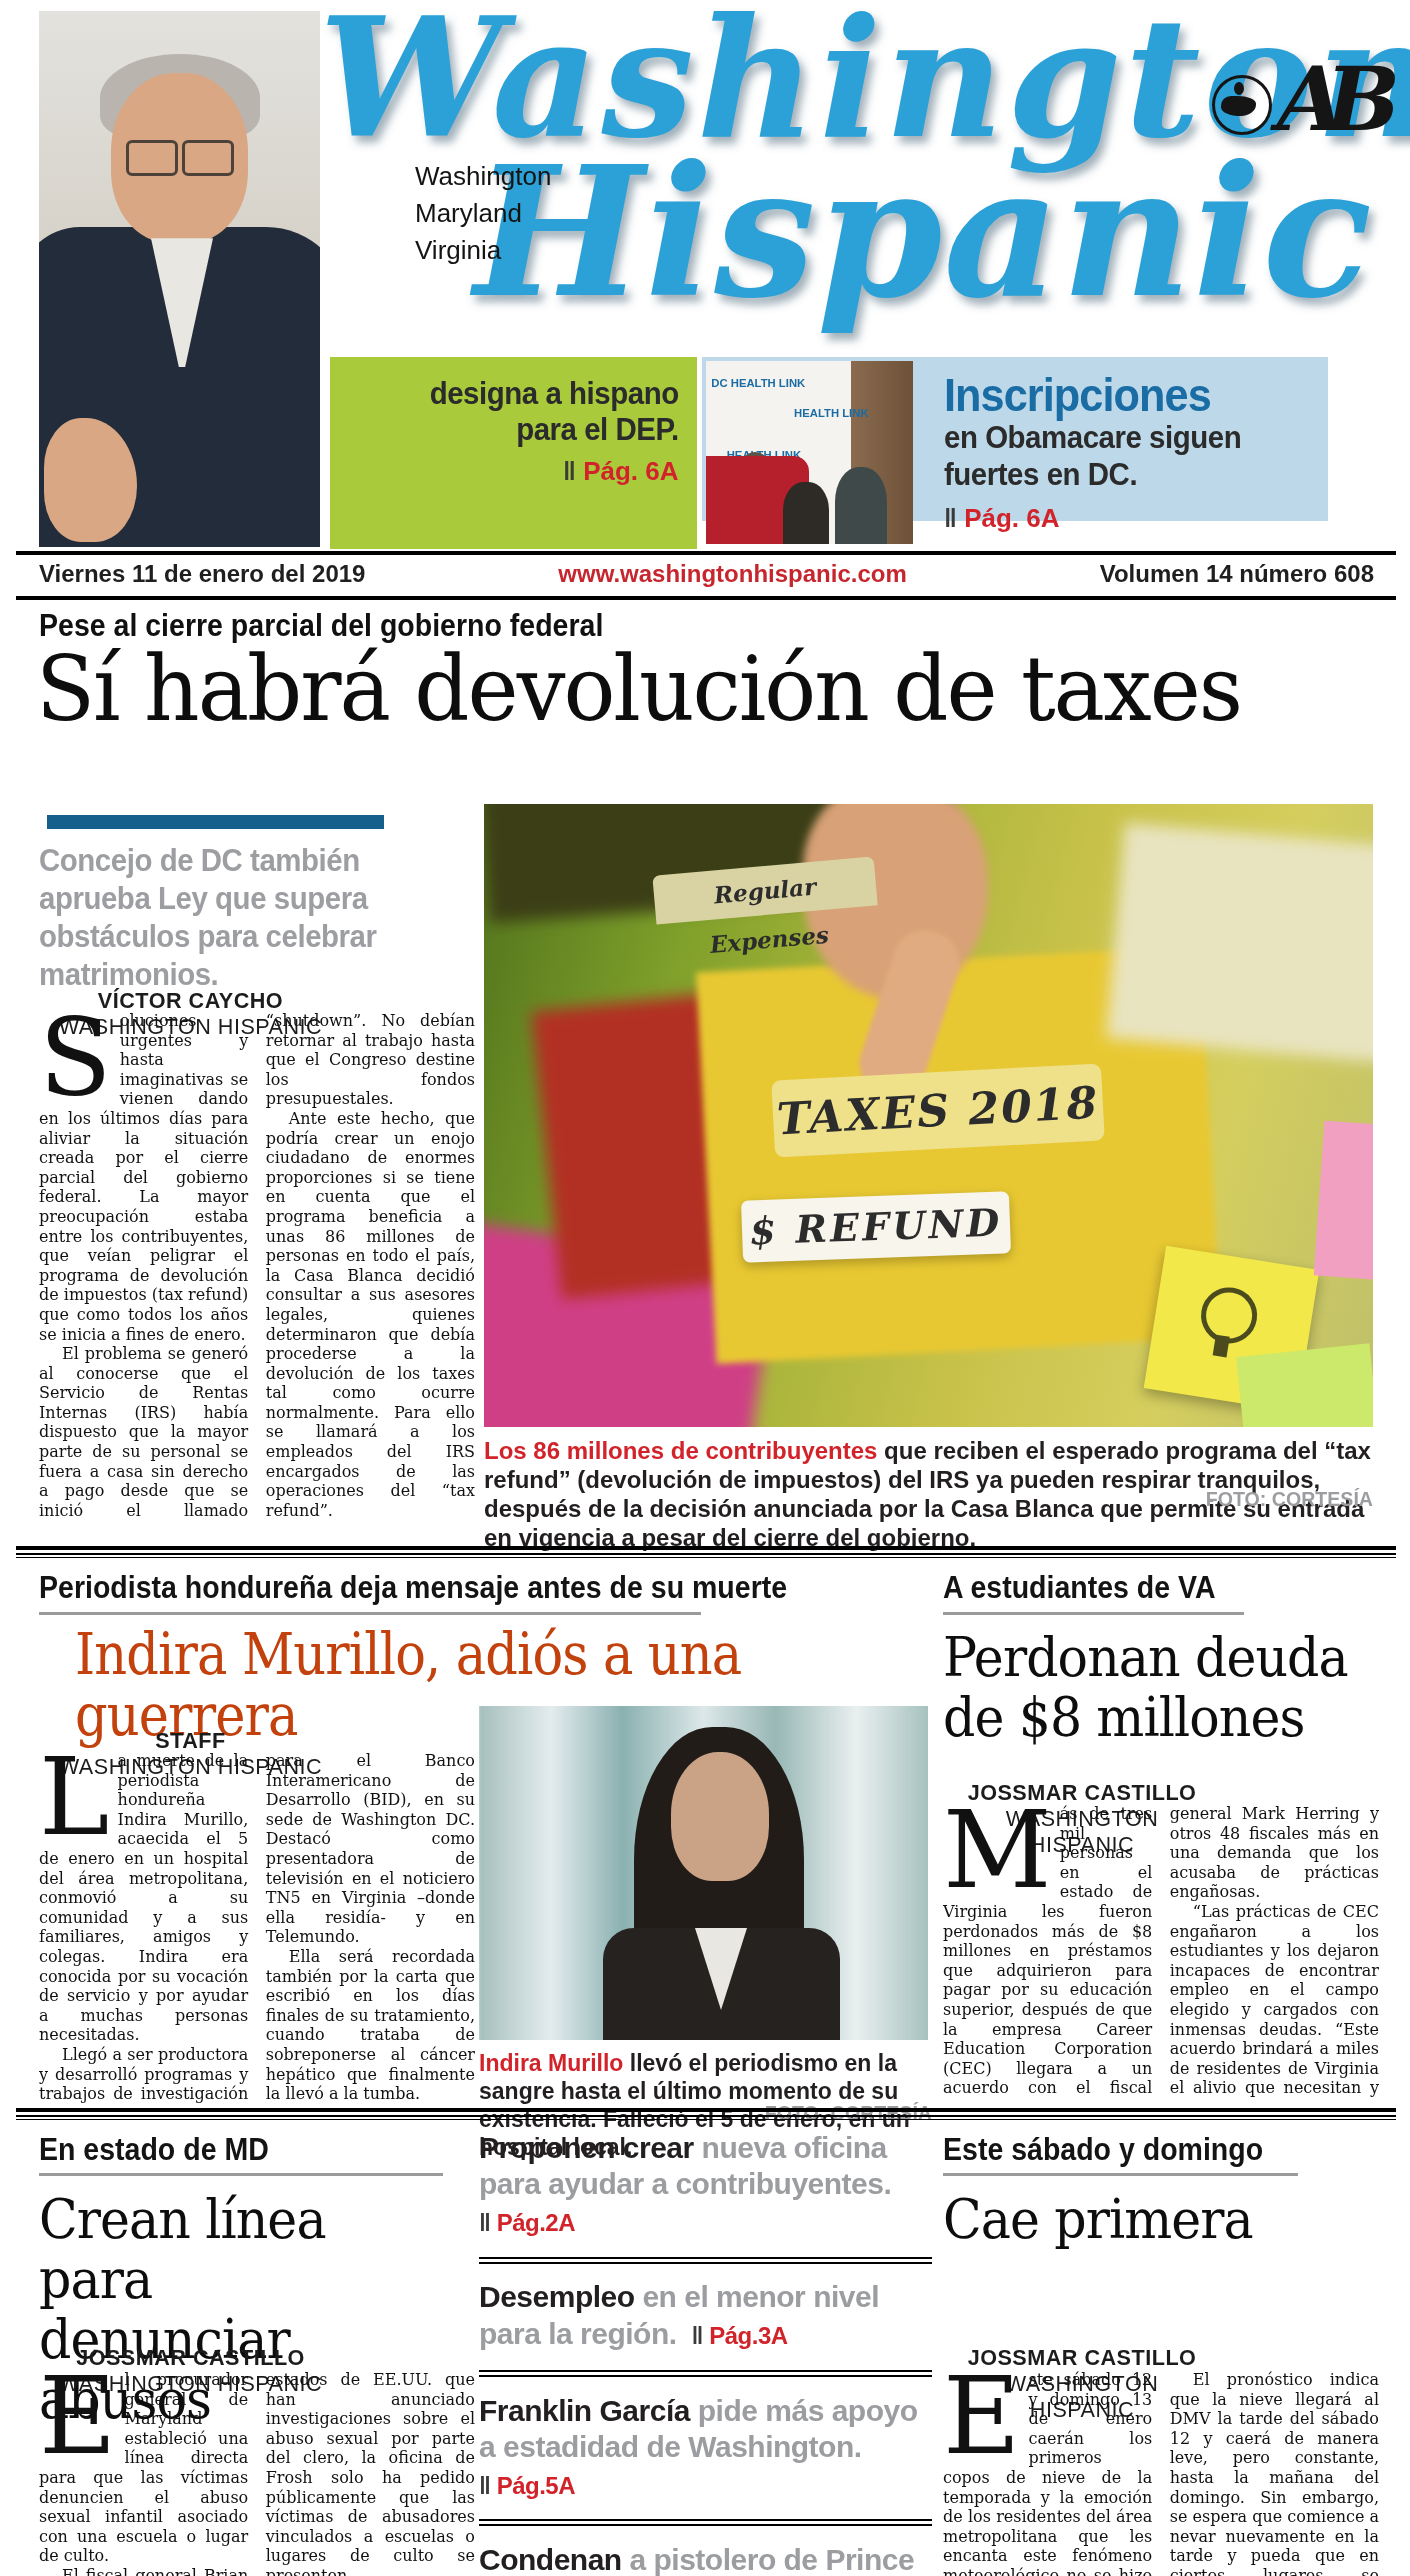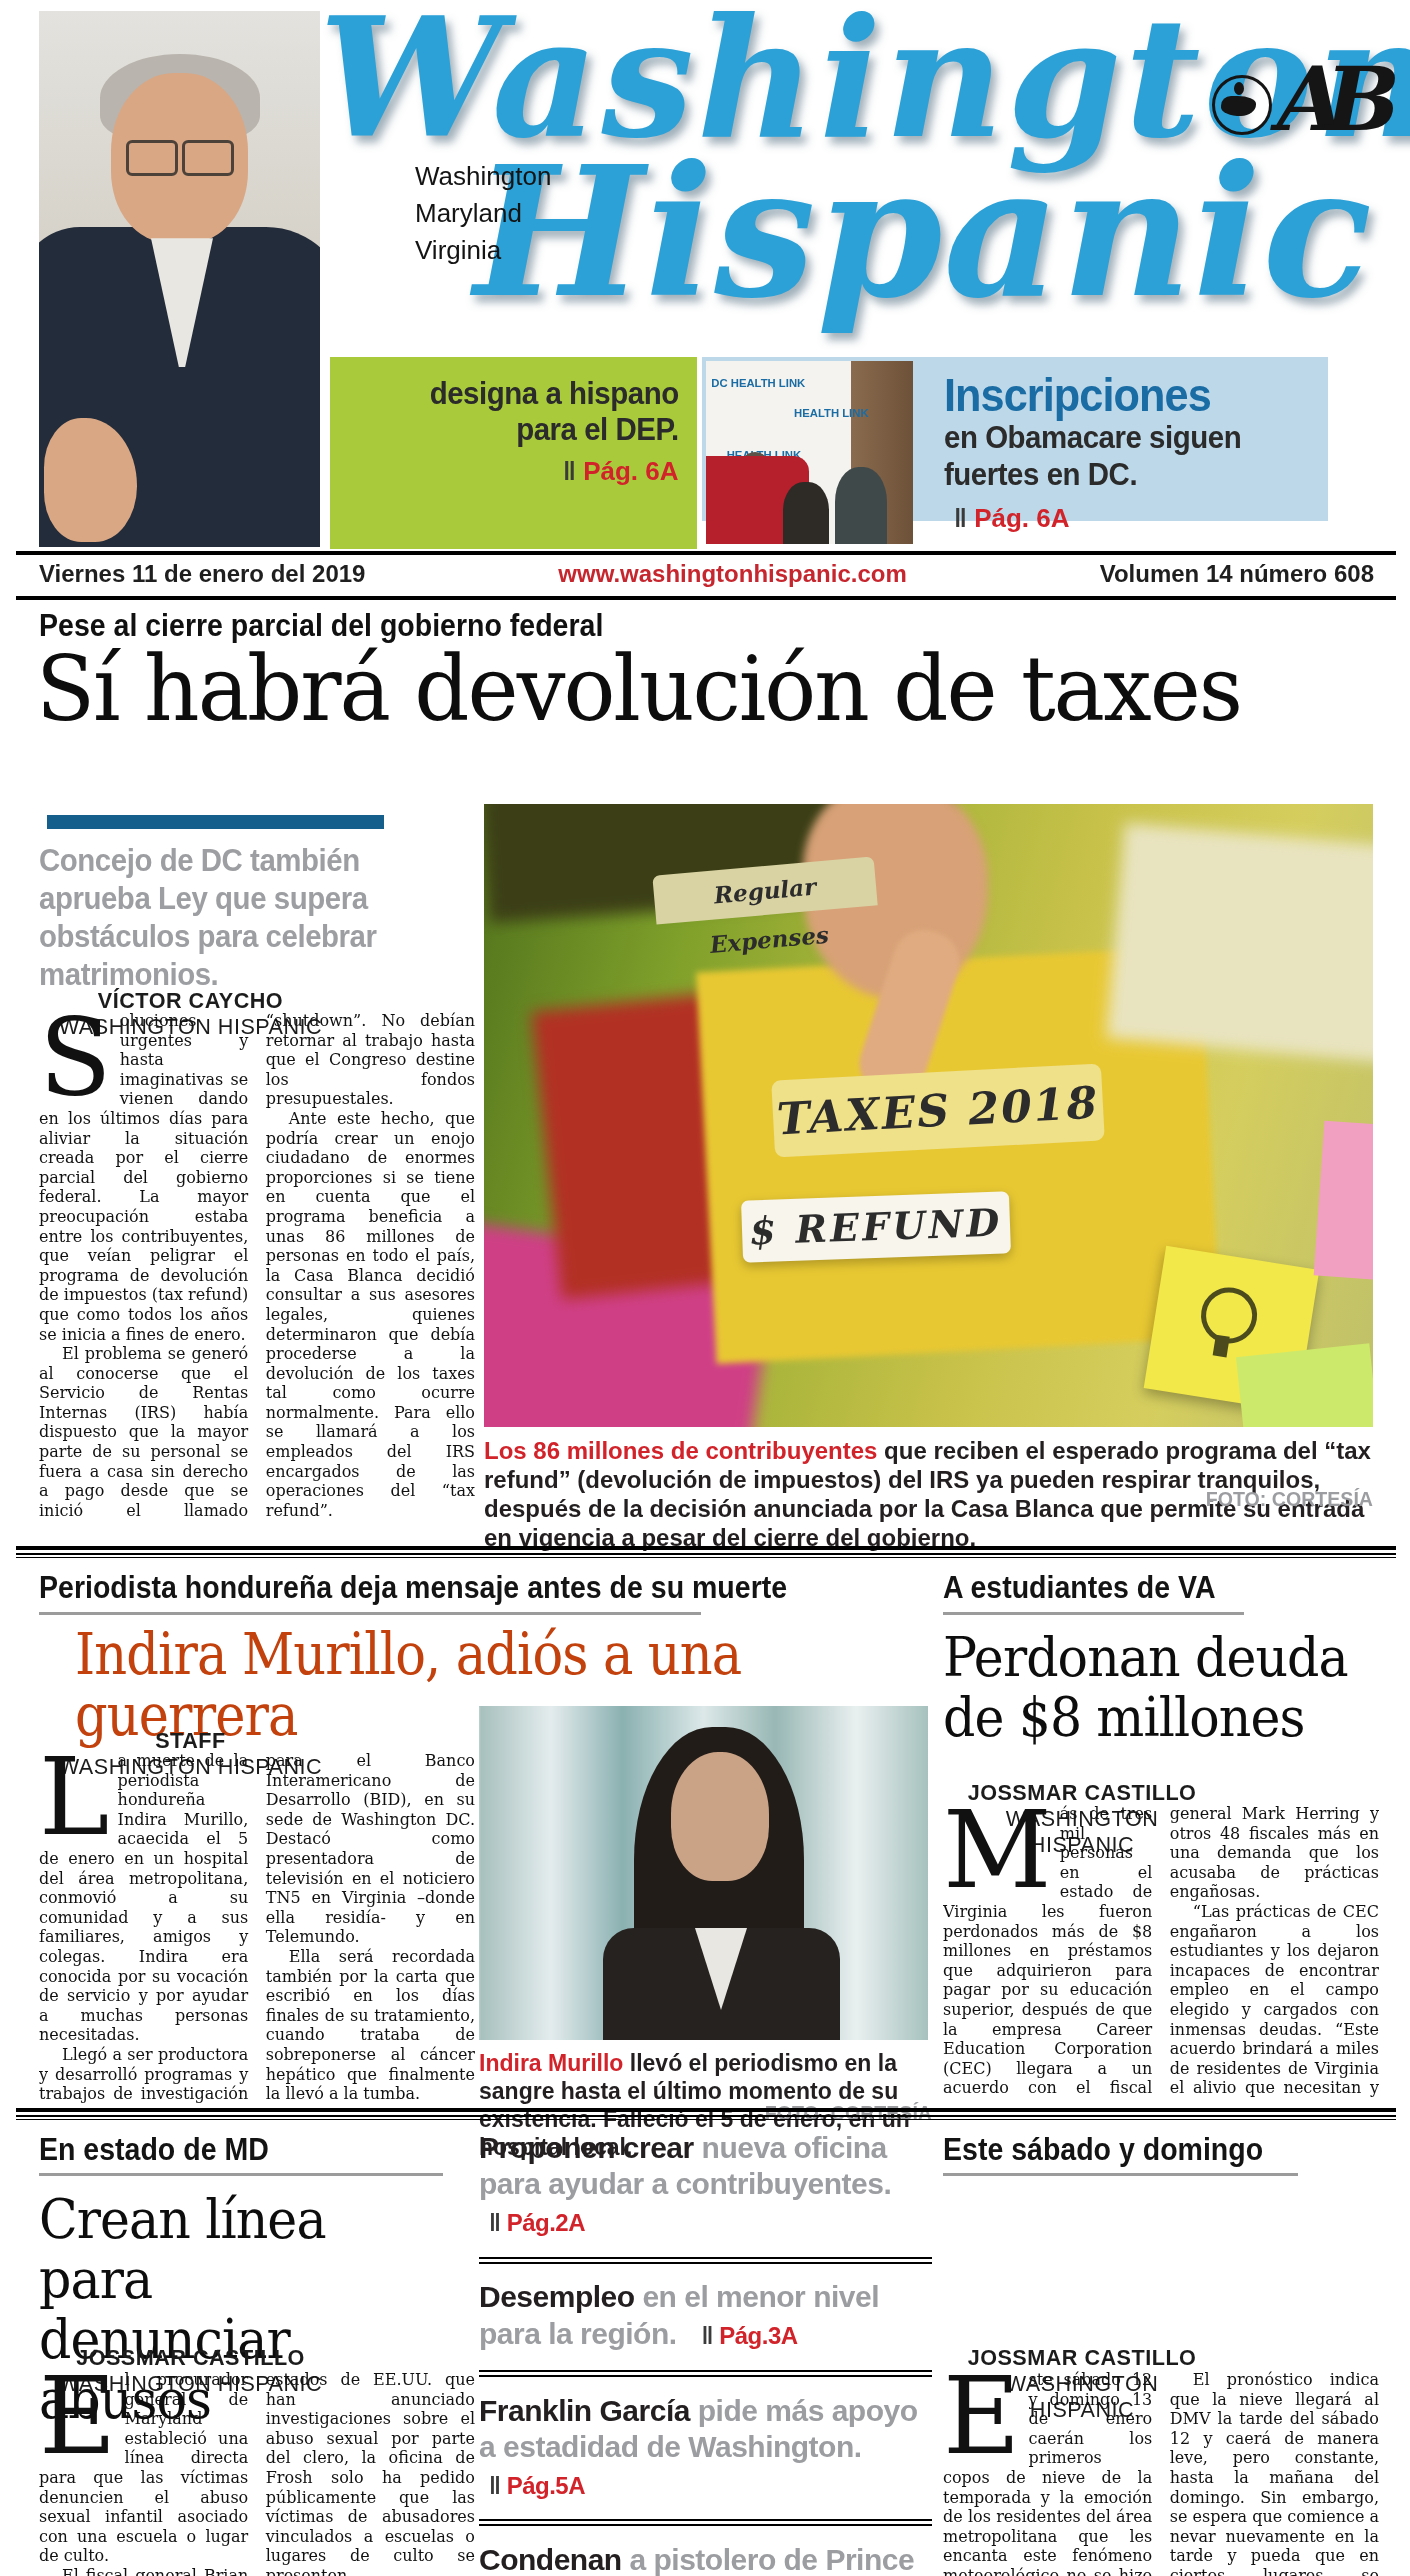--- a/index.html
+++ b/index.html
@@ -41,21 +41,21 @@
   .pb-photo{position:absolute;left:4.1px;top:4.1px;width:207px;height:183px;background:#f4f3ef;overflow:hidden;}
   .pb-bd{position:absolute;font-size:11.3px;font-weight:bold;color:#1a6ca4;line-height:12.4px;}
   .pb-curtain{position:absolute;right:0;top:0;width:62px;height:100%;background:linear-gradient(90deg,#8a6b4f,#6d5138);}
   .pb-table{position:absolute;left:-10.3px;bottom:0;width:113px;height:88px;background:#b5202c;border-radius:4.1px 15.5px 0 0;}
   .pb-sil1{position:absolute;left:77px;bottom:0;width:46px;height:62px;background:#2e2a26;border-radius:45% 45% 0 0;}
   .pb-sil2{position:absolute;left:129px;bottom:0;width:52px;height:77px;background:#40494a;border-radius:45% 45% 0 0;}
   .pb-sil3{position:absolute;left:31px;bottom:46px;width:36px;height:46px;background:#5d5248;border-radius:50% 50% 20% 20%;}
   .pb-text{position:absolute;left:242px;top:13.4px;}
   .pbt-title{font-size:47px;line-height:49px;font-weight:bold;color:#1a6ca4;letter-spacing:-1px;}
   .pbt-line{font-size:32px;line-height:37px;font-weight:bold;color:#2b2b2b;letter-spacing:-0.5px;}
-  .jump-line{margin-top:9.3px;font-size:26px;font-weight:bold;color:#d2232a;padding-left:10px;}
+  .jump-line{margin-top:9.3px;font-size:26px;font-weight:bold;color:#d2232a;}
   .jmark{color:#3a3a3a;font-weight:bold;}
 
   
   .rule{position:absolute;left:15.5px;width:1380px;background:#000;}
   .dateline{position:absolute;left:39px;top:560px;width:1335px;display:flex;justify-content:space-between;
             font-family:"Liberation Sans",sans-serif;font-size:24px;font-weight:bold;color:#1f1f1f;}
   .website{color:#c6262e;}
 
   
   .rules3{position:absolute;left:15.5px;width:1380px;height:13.4px;
@@ -325,20 +325,21 @@
     <div class="brief">
       <span class="b-lead">Condenan</span><span class="b-rest"> a pistolero de Prince George’s a 195 años.</span>
       
     </div>
 
   </div>
 
   <div class="kicker" style="left:943px;top:2132px;"><span class="cond">Este sábado y domingo</span></div>
   <div class="kicker-rule" style="left:943px;top:2173px;width:355px;"></div>
   <div class="headline2" style="left:943px;top:2189px;width:448px;">
+    <div><span class="cond">Cae primera</span></div>
   </div>
 
   <div class="byline" style="left:953px;top:2321px;width:258px;">
     <div class="by-name">JOSSMAR CASTILLO</div>
     <div class="by-org">WASHINGTON HISPANIC</div>
   </div>
 
   <div class="article" style="left:943px;top:2370px;width:436px;height:325px;">
     <p class="first"><span class="dropcap">E</span><span>ste sábado 12 y domingo 13 de enero caerán los primeros copos de nieve de la temporada y la emoción de los residentes del área metropolitana que les encanta este fenómeno meteorológico no se hizo esperar. Sin embargo no hay que olvidar los riesgos que conllevan salir a la calle o conducir en estas condiciones.</span></p>
     <p>El pronóstico indica que la nieve llegará al DMV la tarde del sábado 12 y caerá de manera leve, pero constante, hasta la mañana del domingo. Sin embargo, se espera que comience a nevar nuevamente en la tarde y pueda que en ciertos lugares se observen acumulación de entre una a cuatro pulgadas de nieve.</p>

